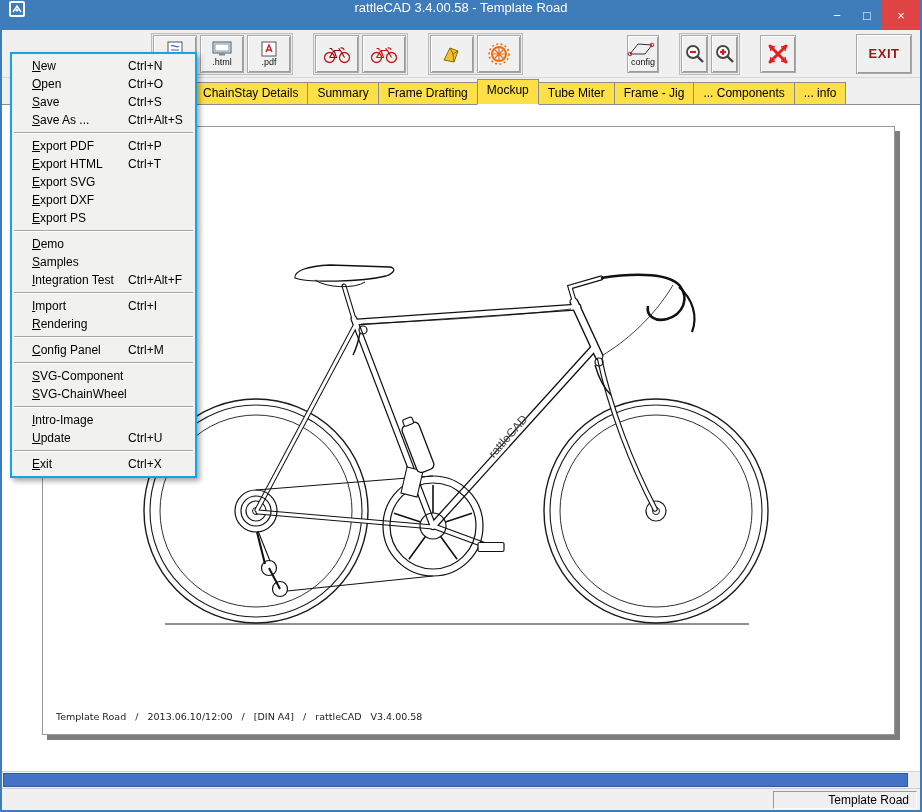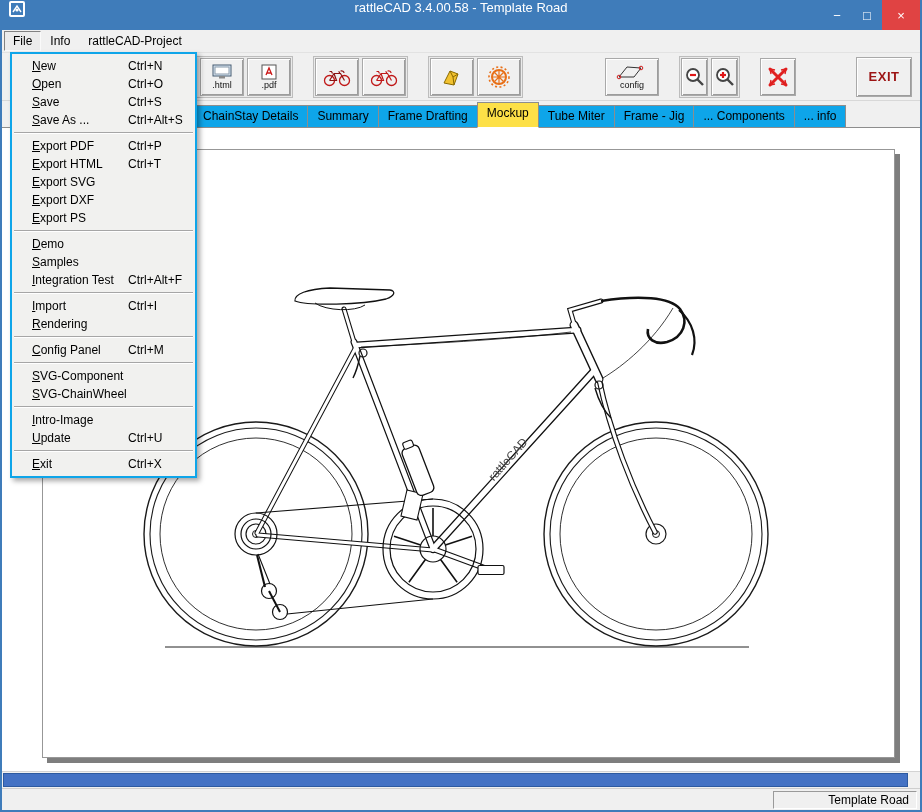--- a/index.html
+++ b/index.html
@@ -25,29 +25,29 @@
   .mi-short{white-space:pre;color:#000;}
   .msep{height:0;margin:3px 2px;border-top:1px solid #a6a6a6;border-bottom:1px solid #fff;}
   
   .toolbar{flex:none;height:48px;box-sizing:border-box;background:#f0f0f0;display:flex;align-items:center;
            gap:20px;padding:3px 8px 3px 149px;border-bottom:1px solid #d8d8d8;}
   .tgroup{display:flex;gap:3px;padding:1px;border:1px solid #bdbdbd;background:#eaeaea;align-items:center;}
   .tbtn{display:flex;flex-direction:column;align-items:center;justify-content:center;gap:1px;
         width:44px;height:38px;padding:0;background:#f0f0f0;border:1px solid #a9a9a9;
         box-shadow:inset 1px 1px 0 #fff,inset -1px -1px 0 #9c9c9c;cursor:pointer;font-family:inherit;}
   .tbtn.narrow{width:27px;}
-  .tbtn.wide{width:54px;}
+  .tbtn.wide{width:32px;}
   .tcap{font-size:9px;line-height:1;color:#111;}
   .tspacer{flex:1;}
   .tbtn.exit{width:56px;height:40px;margin-left:40px;}
   .exit-label{font-size:13px;font-weight:bold;color:#9c1414;letter-spacing:.5px;}
   
   .tabs{flex:none;height:27px;box-sizing:border-box;background:#f0f0f0;display:flex;align-items:flex-end;
         padding-left:191px;border-bottom:1px solid #8d8d8d;}
-  .tab{font-size:12px;padding:3px 9px 3px;background:#0ea5e9;border:1px solid #8d8d8d;border-bottom:none;
+  .tab{font-size:12px;padding:3px 9px 3px;background:#fde047;border:1px solid #8d8d8d;border-bottom:none;
        margin-right:-1px;height:22px;box-sizing:border-box;white-space:nowrap;color:#000;}
   .tab.active{background:#fde047;height:26px;margin-bottom:-1px;border-bottom:1px solid #fff;position:relative;z-index:2;}
   
   .content{flex:1;position:relative;background:#fff;overflow:hidden;}
   .page{position:absolute;left:40px;top:21px;width:851px;height:607px;background:#fff;
         border:1px solid #979797;box-shadow:5px 5px 0 #7e7e7e;}
   .page svg{width:100%;height:100%;display:block;}
   .page-footer{position:absolute;left:13px;bottom:12px;font-size:9.5px;color:#222;white-space:pre;
                font-family:"DejaVu Sans",sans-serif;}
   
@@ -72,25 +72,20 @@
       </svg>
     </span>
     <div class="title">rattleCAD  3.4.00.58 - Template Road</div>
     <div class="win-controls">
       <div class="wc">−</div>
       <div class="wc">□</div>
       <div class="wc close">×</div>
     </div>
   </div>
 
-  <div class="menubar">
-    <div class="mb-item active">File</div>
-    <div class="mb-item">Info</div>
-    <div class="mb-item">rattleCAD-Project</div>
-  </div>
 
   <div class="toolbar">
     <div class="tgroup">
       <button class="tbtn">
         <svg width="20" height="16">
           <rect x="3" y="1" width="14" height="14" fill="#fff" stroke="#555"></rect>
           <path d="M6,5 C9,3 12,8 14,5 M6,9 h8 M6,12 h6" stroke="#2a6acc" fill="none" stroke-width="1.2"></path>
         </svg>
         <span class="tcap">.svg</span>
       </button>
@@ -279,20 +274,21 @@
           <path d="M317,206 C315,216 313,222 310,228" stroke-width="1.4"></path>
 
           <g transform="translate(366,297) rotate(-21)">
             <rect x="-9" y="0" width="18" height="50" rx="5" fill="#fff" stroke-width="1.3"></rect>
             <rect x="-5" y="-6" width="10" height="7" rx="2" fill="#fff" stroke-width="1.1"></rect>
           </g>
 
           <text transform="translate(468,312) rotate(-48.5)" text-anchor="middle" font-size="12" fill="#444" stroke="none">rattleCAD</text>
         </g>
       </svg>
+      <div class="page-footer">Template Road   /   2013.06.10/12:00   /   [DIN A4]   /   rattleCAD   V3.4.00.58</div>
     </div>
   </div>
 
   <div class="menu-pop">
     <div class="mi">
         <span class="mi-label">New</span>
         <span class="mi-short">Ctrl+N</span>
       </div>
     <div class="mi">
         <span class="mi-label">Open</span>

